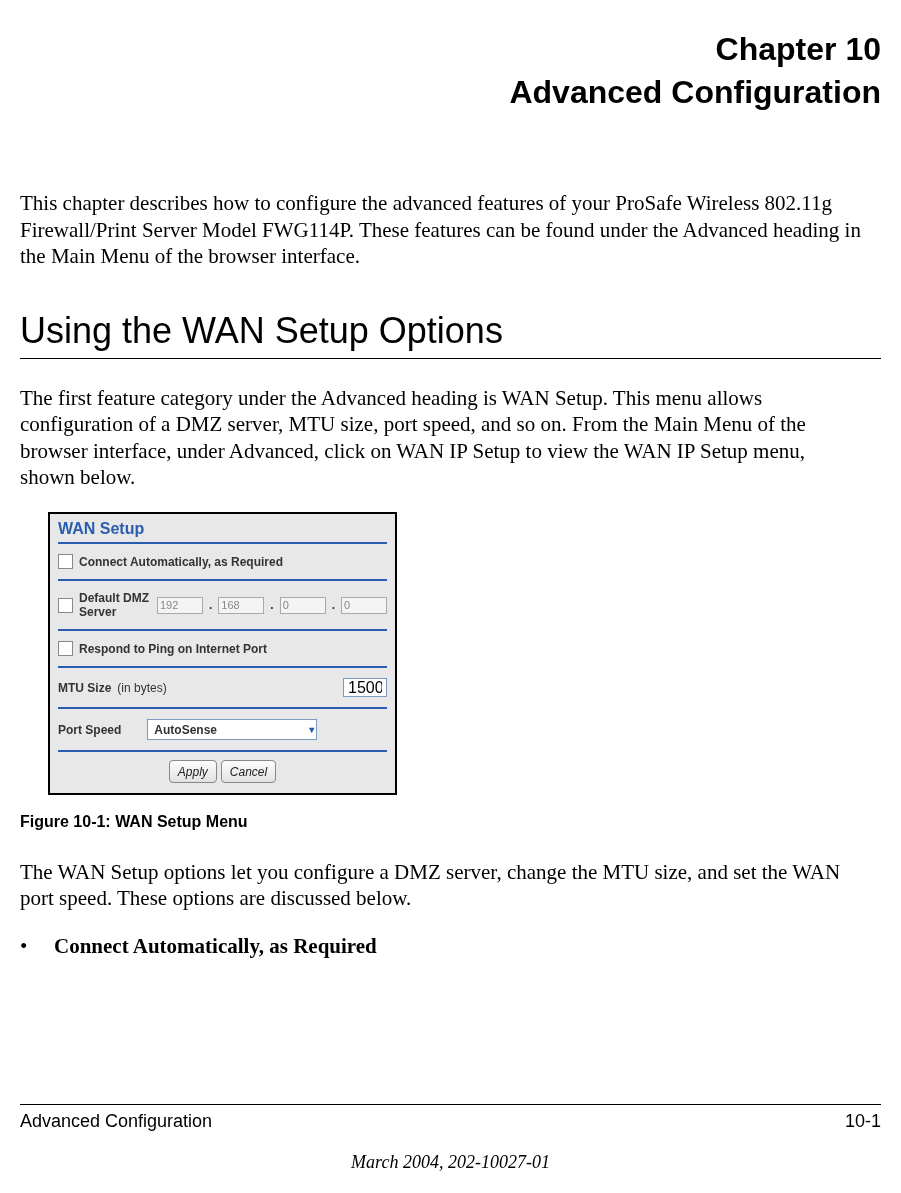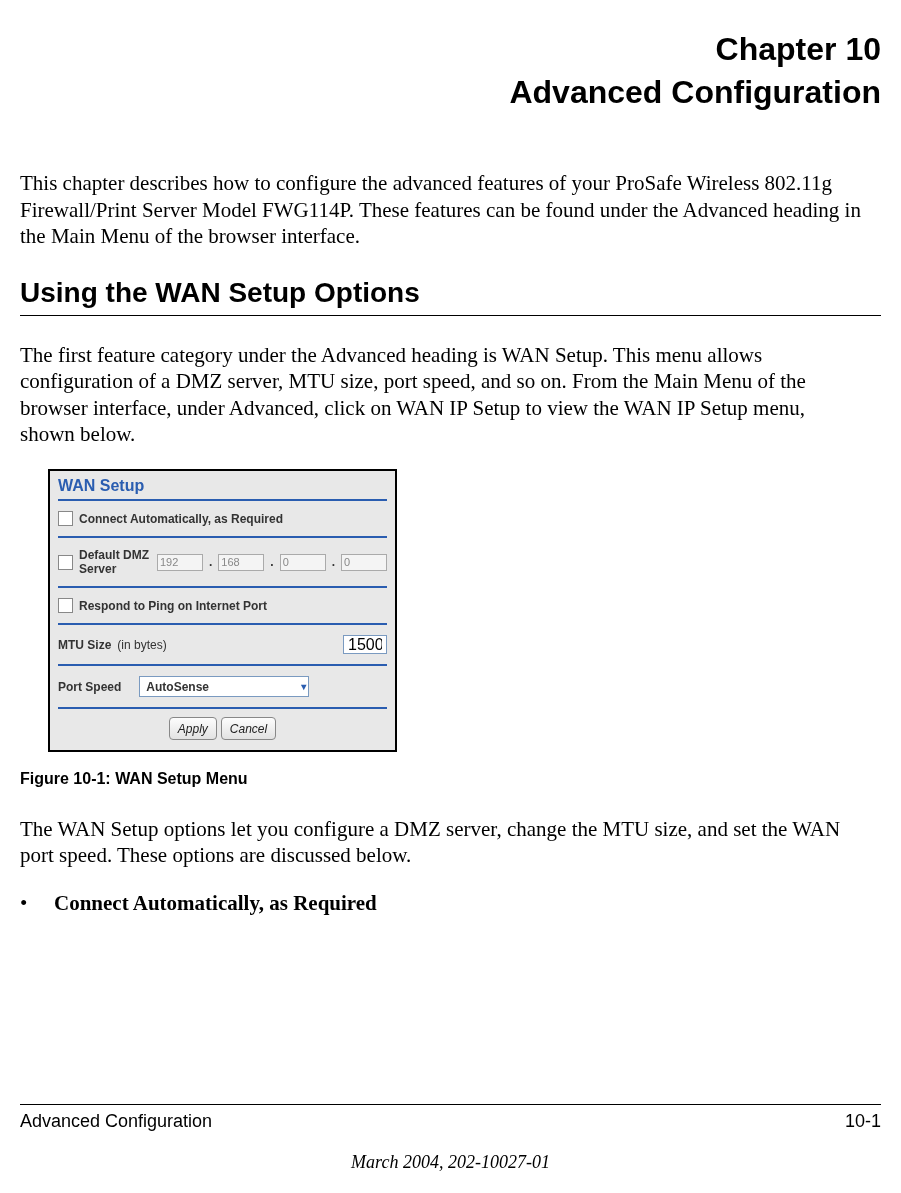--- a/index.html
+++ b/index.html
@@ -16,32 +16,32 @@
     min-height: 1193px;
     position: relative;
   }
   .chapter-header {
     text-align: right;
     font-family: Arial, Helvetica, sans-serif;
     font-weight: bold;
     font-size: 32px;
     line-height: 1.35;
     margin-top: 8px;
-    margin-bottom: 56px;
+    margin-bottom: 76px;
   }
   .body-text {
     font-size: 21px;
     line-height: 1.25;
     margin: 0 16px 22px 0;
   }
   .section-heading {
     font-family: Arial, Helvetica, sans-serif;
-    font-weight: bold;
-    font-size: 28px;
-    margin: 28px 0 4px 0;
+    font-weight: normal;
+    font-size: 36px;
+    margin: 41px 0 4px 0;
   }
   .rule {
     border: none;
     border-top: 1px solid #000;
     margin: 6px 0 26px 0;
   }
 
   
   .wan-panel {
     width: 345px;
@@ -112,21 +112,21 @@
     background: #fff;
     height: 21px;
     font-size: 12px;
     display: inline-flex;
     align-items: center;
     justify-content: space-between;
     width: 170px;
     padding: 0 2px 0 6px;
     box-sizing: border-box;
     color: #333;
-    margin-left: 12px;
+    margin-left: 20px;
   }
   .port-select .chev {
     color: #2a5db0;
     font-size: 10px;
   }
   .wan-buttons {
     display: flex;
     justify-content: center;
     gap: 4px;
     padding: 8px 0 10px 0;

